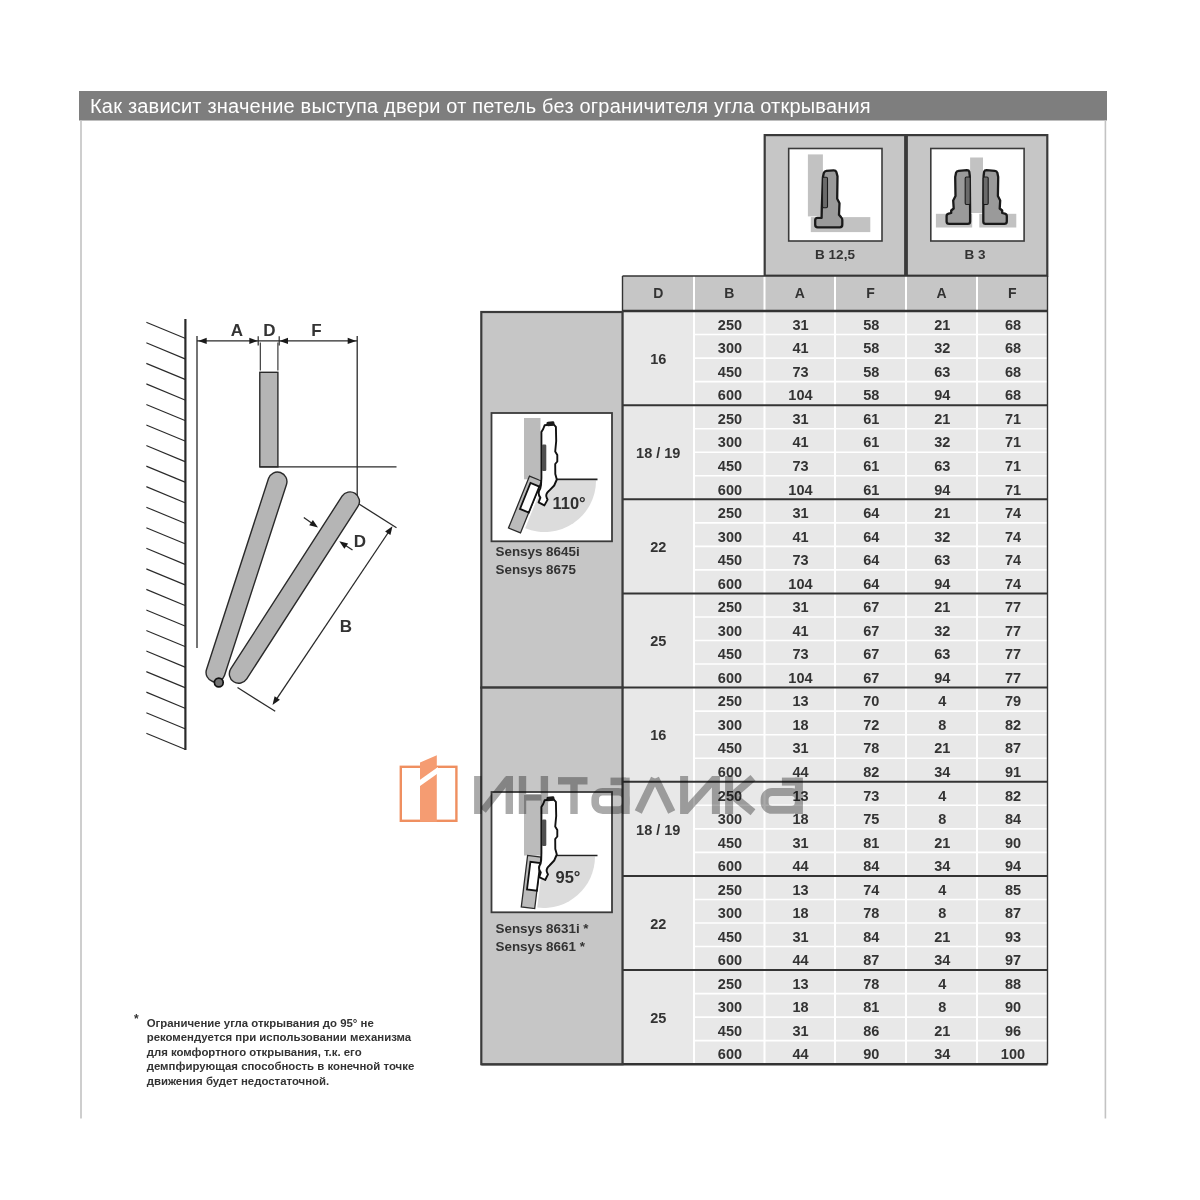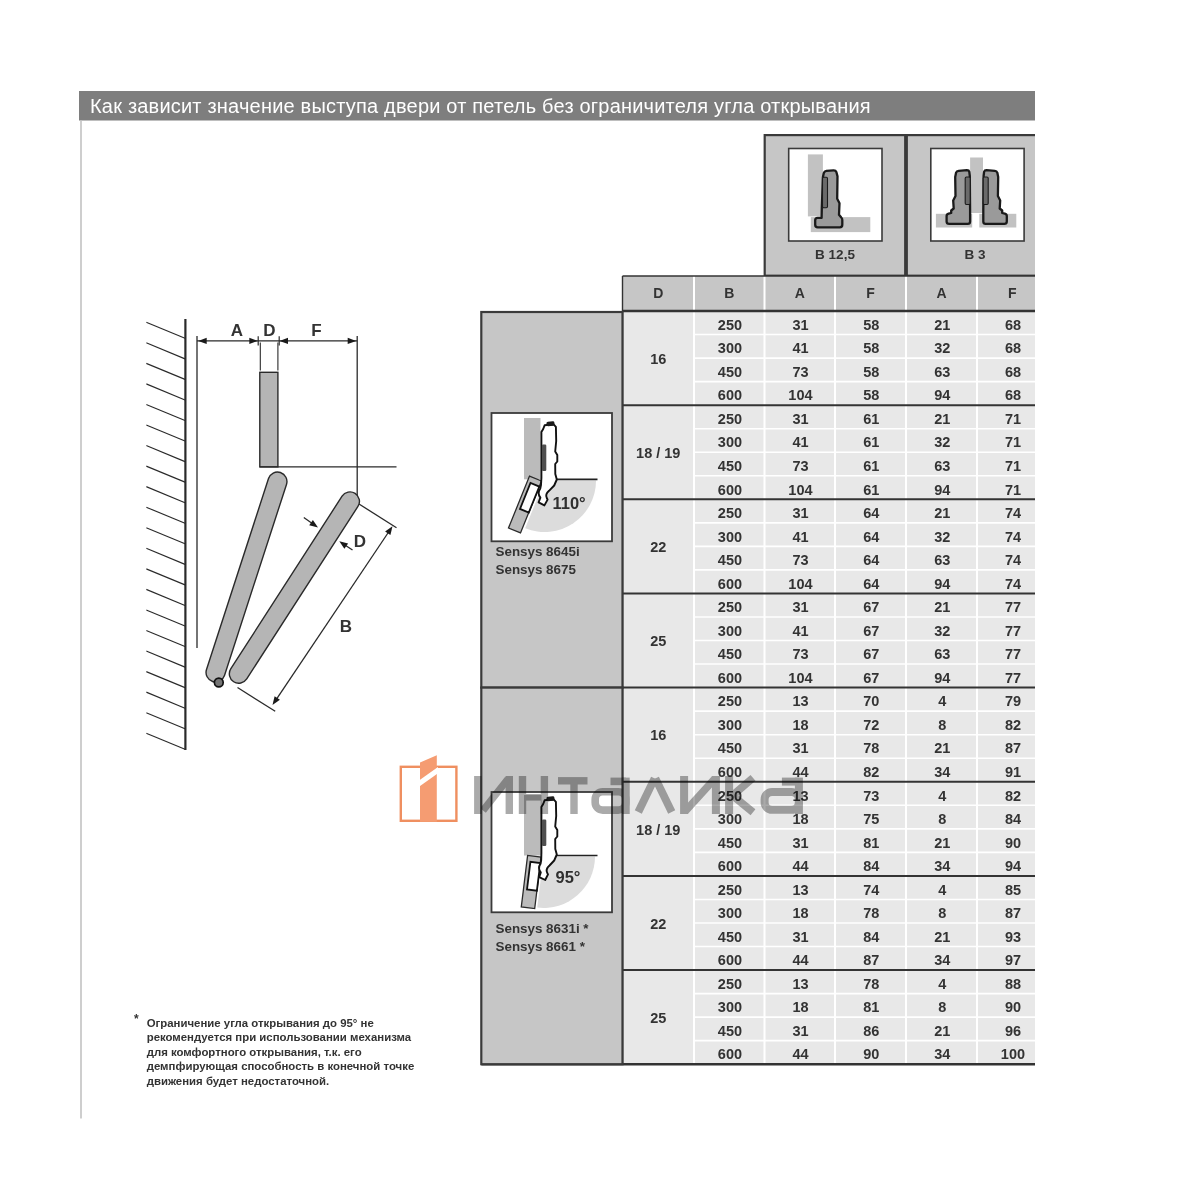--- a/index.html
+++ b/index.html
@@ -1,17 +1,17 @@
 <!DOCTYPE html>
 <html><head>
 <meta charset="utf-8">
 <title>Hinge table</title>
 <style>
 html,body{margin:0;padding:0;background:#ffffff;}
-#page{position:relative;width:1035px;height:1200px;background:#ffffff;overflow:hidden;}
+#page{position:relative;width:1200px;height:1200px;background:#ffffff;overflow:hidden;}
 svg{position:absolute;left:0;top:0;}
 </style>
 </head>
 <body>
 <div id="page">
 <svg width="1200" height="1200" viewBox="0 0 1200 1200">
 
 <rect x="79" y="91" width="1028" height="29.5" fill="#7e7e7e"></rect>
 <text x="90" y="112.5" font-family="Liberation Sans, sans-serif" font-size="20" font-weight="normal" text-anchor="start" fill="#ffffff" letter-spacing="0.2">Как зависит значение выступа двери от петель без ограничителя угла открывания</text>
 

